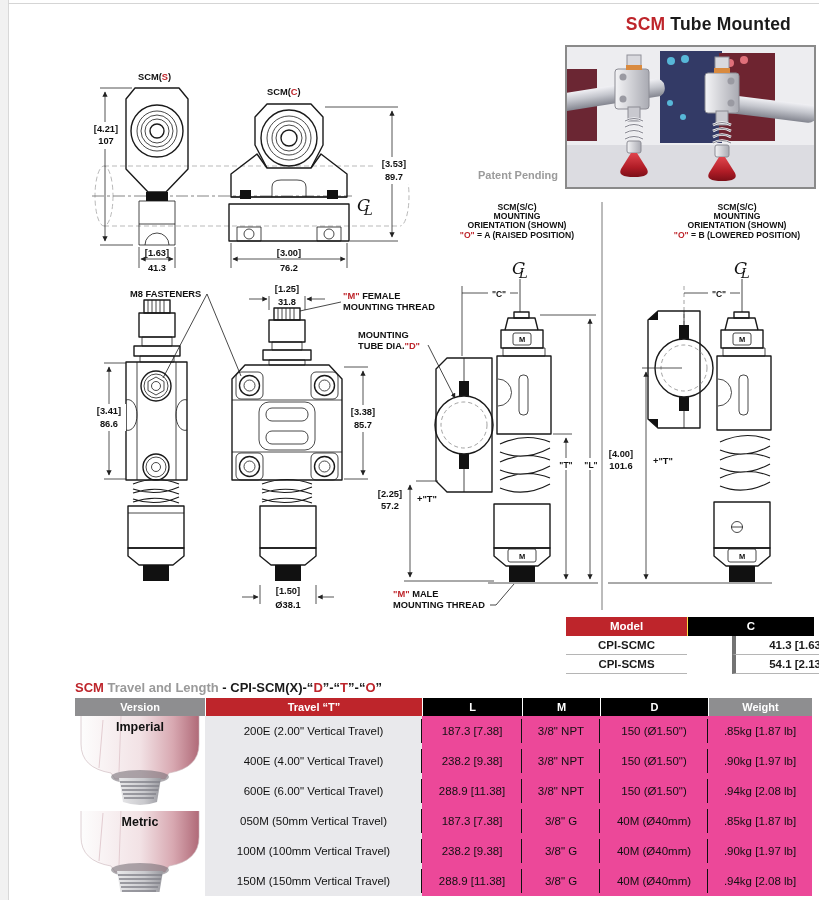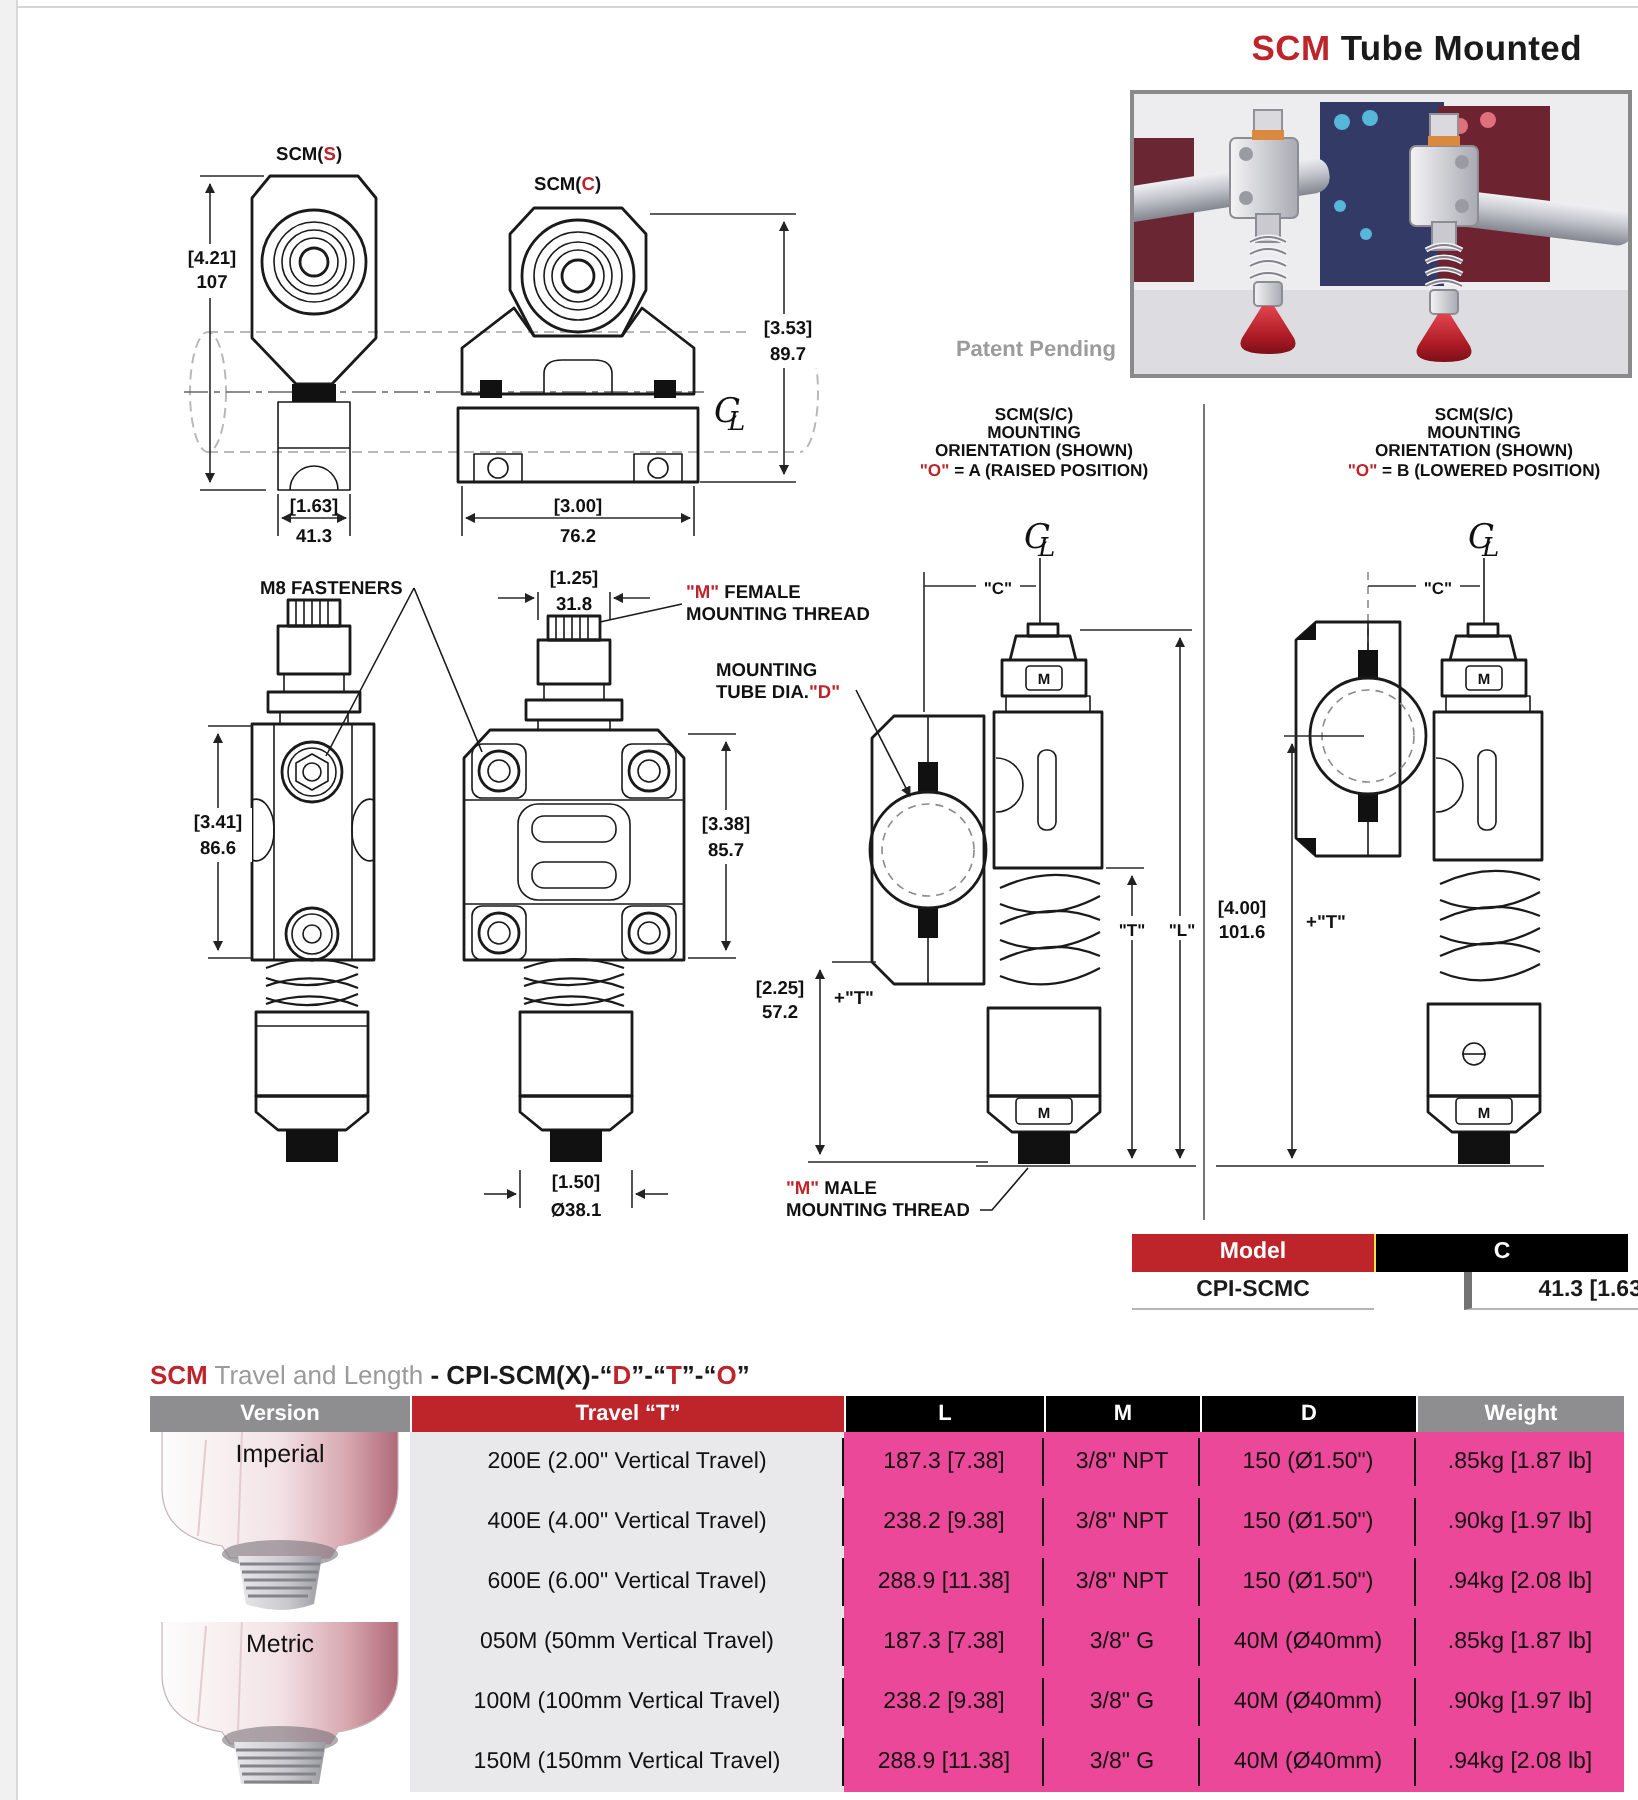--- a/index.html
+++ b/index.html
@@ -42,31 +42,31 @@
   #model-table .mhead div{height:19px;line-height:19px;text-align:center;color:#fff;}
   #model-table .mh-model{background:#be252b;}
   #model-table .mh-c{background:#000;}
   #model-table .mrow{display:grid;grid-template-columns:121px 126px;gap:45px;}
   #model-table .mrow div{height:18px;line-height:18px;text-align:center;border-bottom:1px solid #b5b5b5;}
   #model-table .mrow div:last-child{border-left:4px solid #737373;}
 
   
   #spec{position:absolute;left:75px;top:680px;width:737px;}
   #spec-title{font-size:13px;font-weight:bold;height:18px;line-height:16px;white-space:pre;}
-  #spec-title .gray{color:#9a9a9a;font-weight:normal;}
+  #spec-title .gray{color:#9a9a9a;font-weight:bold;}
   #spec-grid{display:grid;grid-template-columns:130px 217px 100px 78px 108px 104px;grid-auto-rows:30px;grid-template-rows:18px;position:relative;}
   .hcell{height:18px;line-height:18px;text-align:center;color:#fff;font-size:11px;font-weight:bold;border-left:1px solid #fff;box-sizing:border-box;}
   .hc-gray{background:#8e8e90;}
   .hc-red{background:#be252b;}
   .hc-black{background:#000;}
   .tcell{background:#e9e9ec;display:flex;align-items:center;justify-content:center;font-size:11.5px;color:#111;}
   .vcell{position:relative;display:flex;align-items:center;justify-content:center;font-size:11.5px;color:#111;background:#ec4899;}
   .vline::before{content:"";position:absolute;left:-1px;top:3px;bottom:3px;width:1px;background:#111;}
   .verblock{position:relative;background:#fff;overflow:hidden;}
-  .verblock .vlabel{position:absolute;top:4px;left:0;right:0;text-align:center;font-size:12.5px;font-weight:normal;color:#111;z-index:2;}
+  .verblock .vlabel{position:absolute;top:4px;left:0;right:0;text-align:center;font-size:12.5px;font-weight:bold;color:#111;z-index:2;}
   .verblock svg{position:absolute;left:0;top:0;}
   #ver-metric{margin-top:5px;height:81px !important;}
 </style>
 </head>
 <body>
 
 <div id="page">
   <div id="edge-left"></div>
   <div id="edge-top"></div>
 
@@ -398,20 +398,24 @@
 
   <div id="model-table">
     <div class="mhead">
       <div class="mh-model">Model</div>
       <div class="mh-c">C</div>
     </div>
     <div class="mrow">
       <div><span>CPI-SCM</span><span style="font-weight:900">C</span></div>
       <div>41.3 [1.63]</div>
     </div>
+    <div class="mrow">
+      <div><span>CPI-SCM</span><span style="font-weight:900">S</span></div>
+      <div>54.1 [2.13]</div>
+    </div>
   </div>
 
   <div id="spec">
     <div id="spec-title"><span class="red">SCM</span><span class="gray"> Travel and Length </span><span>- </span><span>CPI-SCM(X)</span><span>-“</span><span class="red">D</span><span>”-“</span><span class="red">T</span><span>”-“</span><span class="red">O</span><span>”</span></div>
     <div id="spec-grid">
       <div class="hcell hc-gray" style="grid-column:1;grid-row:1;border-left:none">Version</div>
       <div class="hcell hc-red" style="grid-column:2;grid-row:1">Travel “T”</div>
       <div class="hcell hc-black" style="grid-column:3;grid-row:1">L</div>
       <div class="hcell hc-black" style="grid-column:4;grid-row:1">M</div>
       <div class="hcell hc-black" style="grid-column:5;grid-row:1">D</div>

